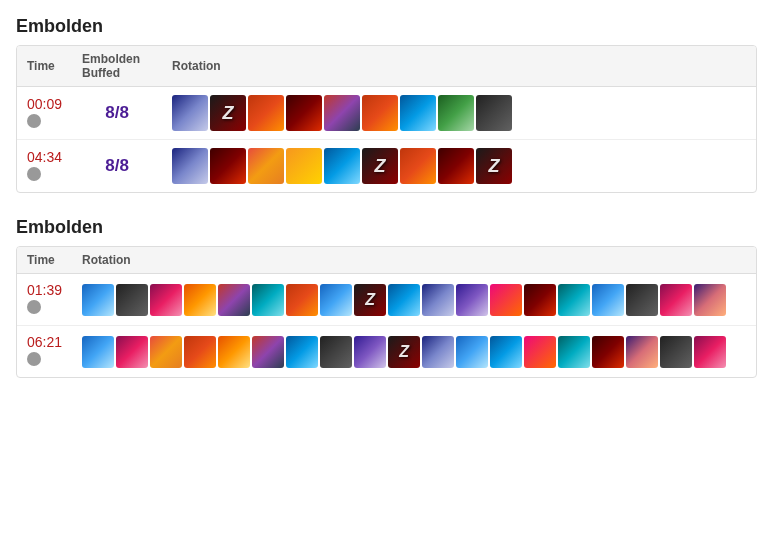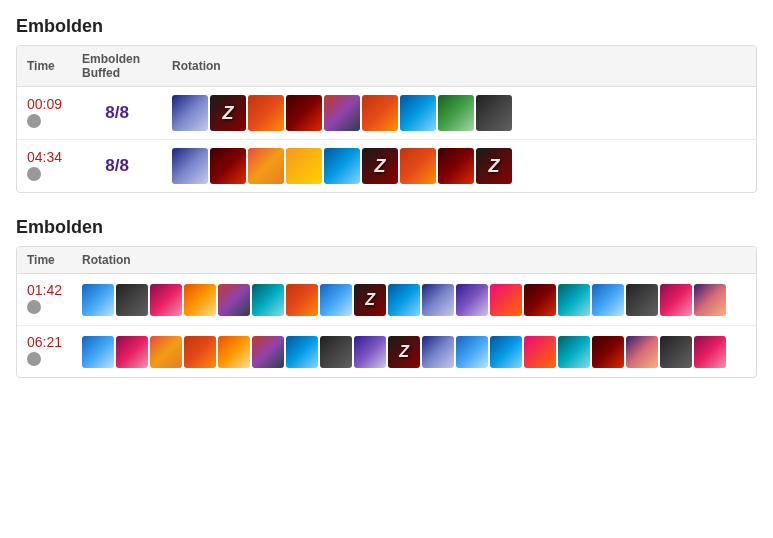--- a/index.html
+++ b/index.html
@@ -196,21 +196,21 @@
   <div class="table-container">
     <table>
       <thead>
         <tr>
           <th>Time</th>
           <th>Rotation</th>
         </tr>
       </thead>
       <tbody id="tinctures-tbody">
       <tr>
-            <td class="time-cell"><span class="time-text">01:42</span><span class="time-icon"></span></td>
+            <td class="time-cell"><span class="time-text">01:39</span><span class="time-icon"></span></td>
             <td>
               <div class="rotation-cell" style="flex-wrap: wrap;">
                 <span class="skill-icon skill-icon-sm icon-tincture-1"></span>
                 <span class="skill-icon skill-icon-sm icon-dark"></span>
                 <span class="skill-icon skill-icon-sm icon-tincture-2"></span>
                 <span class="skill-icon skill-icon-sm icon-tincture-3"></span>
                 <span class="skill-icon skill-icon-sm icon-type-2"></span>
                 <span class="skill-icon skill-icon-sm icon-tincture-4"></span>
                 <span class="skill-icon skill-icon-sm icon-fire"></span>
                 <span class="skill-icon skill-icon-sm icon-tincture-1"></span>

